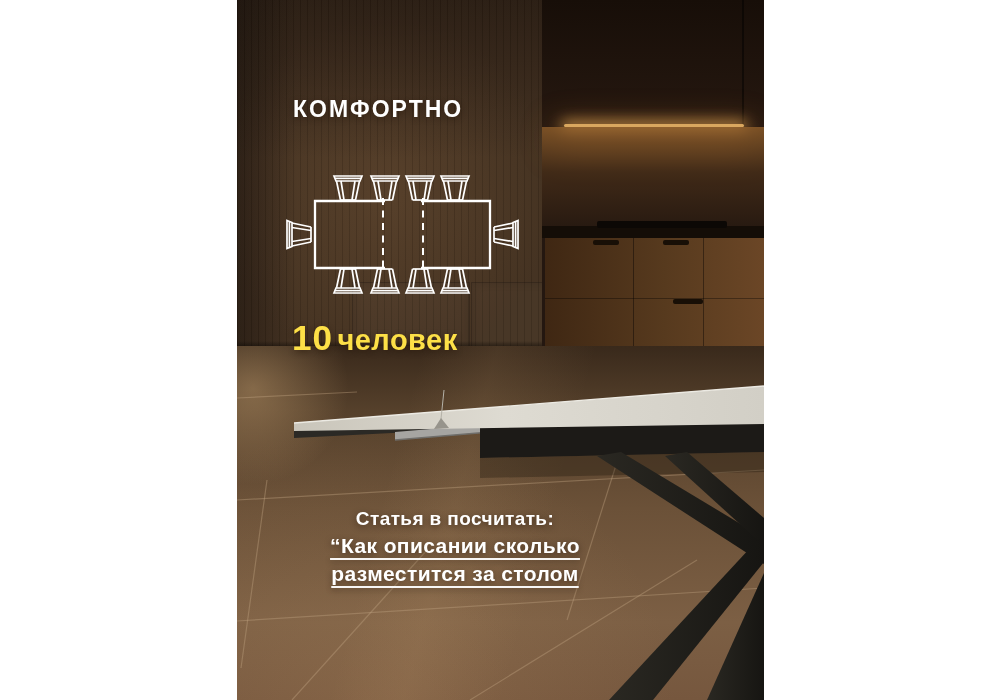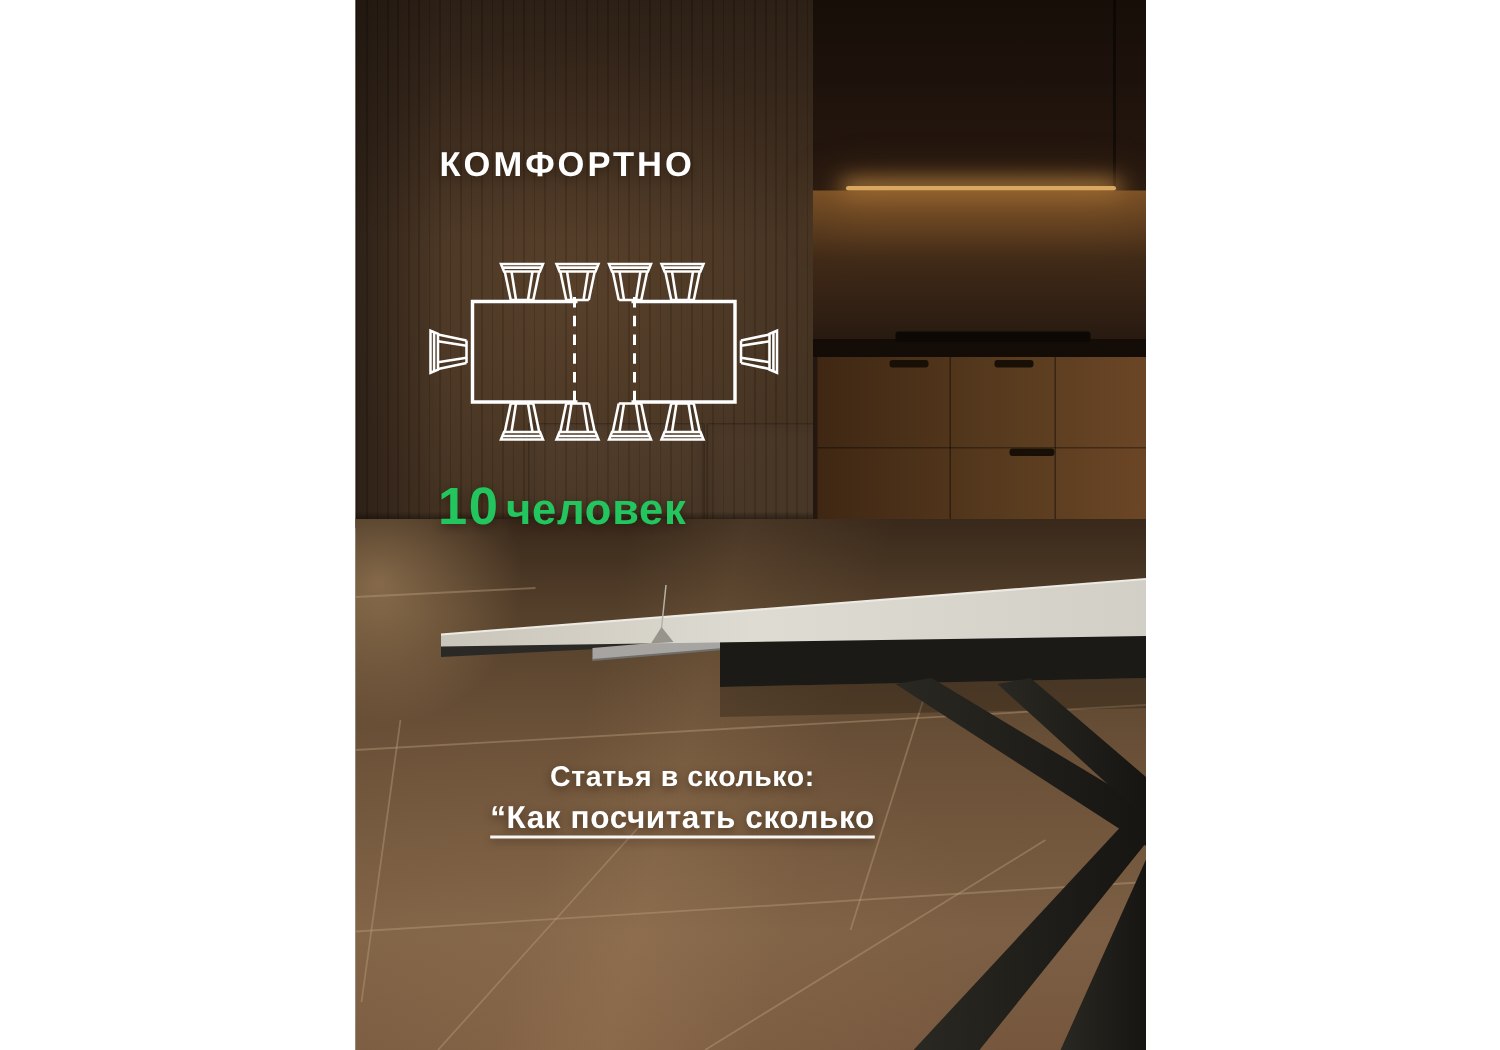--- a/index.html
+++ b/index.html
@@ -50,21 +50,21 @@
       radial-gradient(ellipse at 25% 100%, rgba(196,156,108,0.18), rgba(196,156,108,0) 55%),
       linear-gradient(105deg, rgba(0,0,0,0) 30%, rgba(214,172,122,0.10) 42%, rgba(0,0,0,0) 58%),
       linear-gradient(180deg,#39291b 0%,#55402b 18%,#6b5138 46%,#7c5f44 78%,#76573e 100%);}
 
   svg.scene{position:absolute;left:0;top:0;width:527px;height:700px;}
 
   
   .headline{position:absolute;left:56px;top:94px;color:#ffffff;font-weight:800;
     font-size:23px;line-height:30px;letter-spacing:2px;
     text-shadow:0 2px 6px rgba(30,15,5,0.45);}
-  .capacity{position:absolute;left:55px;top:318px;color:#22c55e;font-weight:800;
+  .capacity{position:absolute;left:55px;top:318px;color:#fde047;font-weight:800;
     text-shadow:0 2px 6px rgba(30,15,5,0.45);white-space:nowrap;}
   .capacity .num{font-size:35px;letter-spacing:1px;}
   .capacity .unit{font-size:29px;letter-spacing:0.5px;}
   .diagram{position:absolute;left:41px;top:168px;}
   .footer{position:absolute;left:40px;top:506px;width:356px;text-align:center;color:#ffffff;
     text-shadow:0 2px 6px rgba(30,15,5,0.5);}
   .footer .intro{font-size:19px;font-weight:600;letter-spacing:0.4px;line-height:26px;}
   .footer .quote{font-size:21px;font-weight:800;letter-spacing:0.4px;line-height:28px;}
   .footer .quote span{text-decoration:underline;text-decoration-thickness:2px;text-underline-offset:5px;
     text-decoration-color:rgba(255,255,255,0.95);}
@@ -186,20 +186,23 @@
         <use href="#chair" transform="translate(240,66.5) rotate(90)"></use>
       </g>
     </svg>
 
     <div class="capacity">
       <span class="num">10</span>
       <span class="unit">человек</span>
     </div>
 
     <div class="footer">
-      <div class="intro">Статья в сколько:</div>
+      <div class="intro">Статья в посчитать:</div>
       <div class="quote">
-        <span>“Как посчитать сколько</span>
+        <span>“Как описании сколько</span>
+      </div>
+      <div class="quote">
+        <span>разместится за столом</span>
       </div>
     </div>
 
   </div>
 </div>
 
 </body></html>

